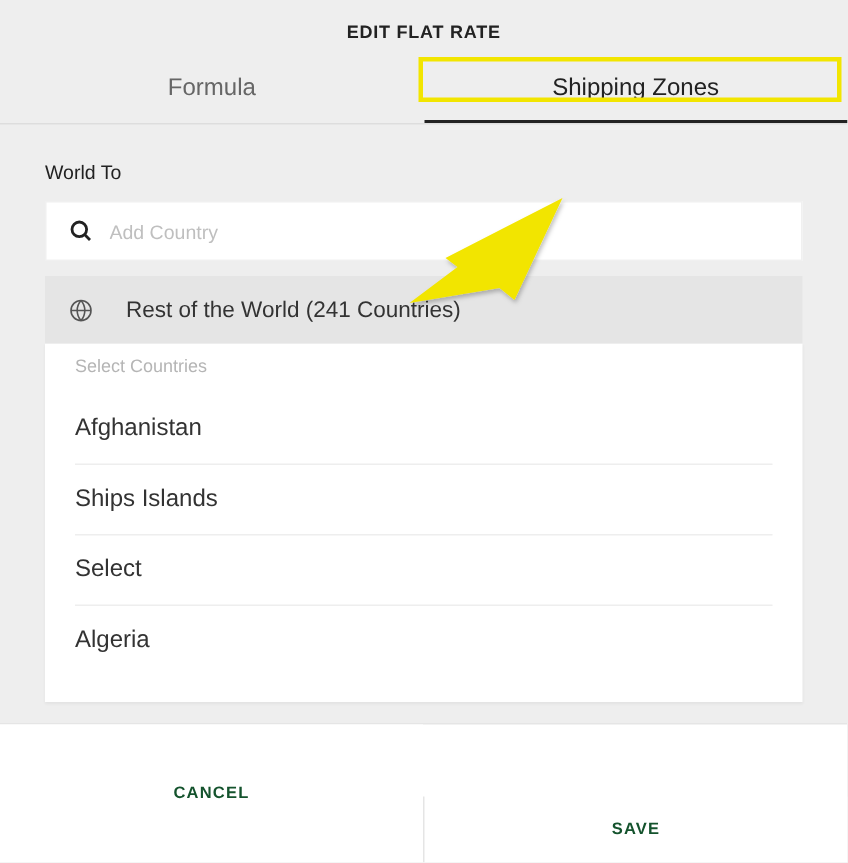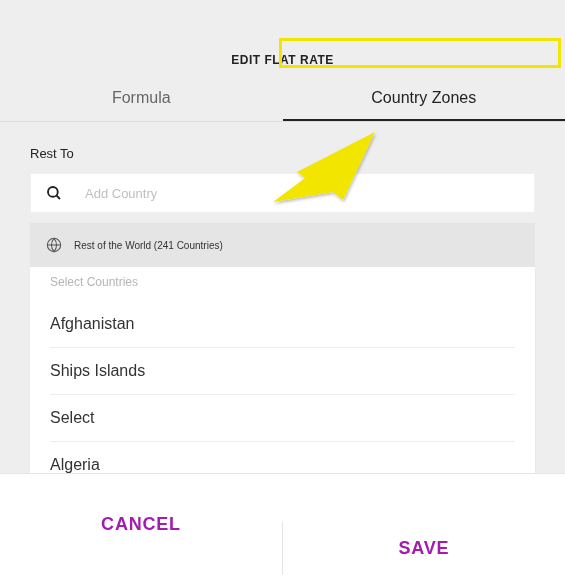--- a/index.html
+++ b/index.html
@@ -7,21 +7,20 @@
     font-family: -apple-system, BlinkMacSystemFont, "Helvetica Neue", Arial, sans-serif;
     background: #eeeeee;
     width: 565px;
     height: 575px;
     position: relative;
     overflow: hidden;
   }
   .header {
     background: #eeeeee;
     border-bottom: 1px solid #ddd;
-    margin-top: 39px;
   }
   .title {
     text-align: center;
     font-size: 12px;
     font-weight: 600;
     letter-spacing: 0.5px;
     padding: 14px 0 10px;
     color: #222;
   }
   .tabs {
@@ -55,42 +54,42 @@
     font-size: 13px;
     color: #222;
     margin-bottom: 12px;
   }
   .search-row {
     background: #fff;
     display: flex;
     align-items: center;
     padding: 10px 14px;
     border: 1px solid #f0f0f0;
-    gap: 12px;
   }
   .search-row svg { flex-shrink: 0; }
   .search-input {
     border: none;
     outline: none;
     font-size: 13px;
     color: #333;
     margin-left: 10px;
     width: 100%;
   }
   .search-input::placeholder { color: #bfbfbf; }
   .gap { height: 10px; background: #eeeeee; }
   .row-rest {
     background: #e5e5e5;
     display: flex;
     align-items: center;
     padding: 14px 16px;
-    font-size: 10px;
+    font-size: 15px;
     color: #333;
     cursor: pointer;
     position: relative;
+    gap: 10px;
   }
   .row-rest .globe { margin-right: 12px; flex-shrink: 0; }
   .list {
     background: #fff;
     padding: 0 20px 18px;
     box-shadow: 0 1px 2px rgba(0,0,0,0.05);
   }
   .select-label {
     font-size: 12px;
     color: #b5b5b5;
@@ -116,45 +115,45 @@
     left: 0;
     right: 0;
     display: flex;
     background: #fff;
     border-top: 1px solid #e5e5e5;
   }
   .footer-btn {
     flex: 1;
     text-align: center;
     padding: 16px 0;
-    font-size: 18px;
+    font-size: 11px;
     font-weight: 600;
     letter-spacing: 0.8px;
-    color: #a21caf;
+    color: #14532d;
     background: #fff;
     border: none;
     cursor: pointer;
   }
   .footer-btn + .footer-btn { border-left: 1px solid #e5e5e5; margin-top: 48px; }
 </style>
 </head>
 <body>
 
 <div class="header">
   <div class="title">EDIT FLAT RATE</div>
   <div class="tabs">
     <div class="tab">Formula</div>
-    <div class="tab active">Country Zones</div>
+    <div class="tab active">Shipping Zones</div>
   </div>
 </div>
 
 <div class="highlight-box"></div>
 
 <div class="body">
-  <div class="section-label">Rest To</div>
+  <div class="section-label">World To</div>
 
   <div class="search-row">
     <svg width="18" height="18" viewBox="0 0 24 24" fill="none" stroke="#222" stroke-width="2.5">
       <circle cx="10.5" cy="10.5" r="6.5"></circle>
       <line x1="20" y1="20" x2="15.2" y2="15.2"></line>
     </svg>
     <input class="search-input" type="text" placeholder="Add Country" style="">
   </div>
 
   <div class="gap"></div>

